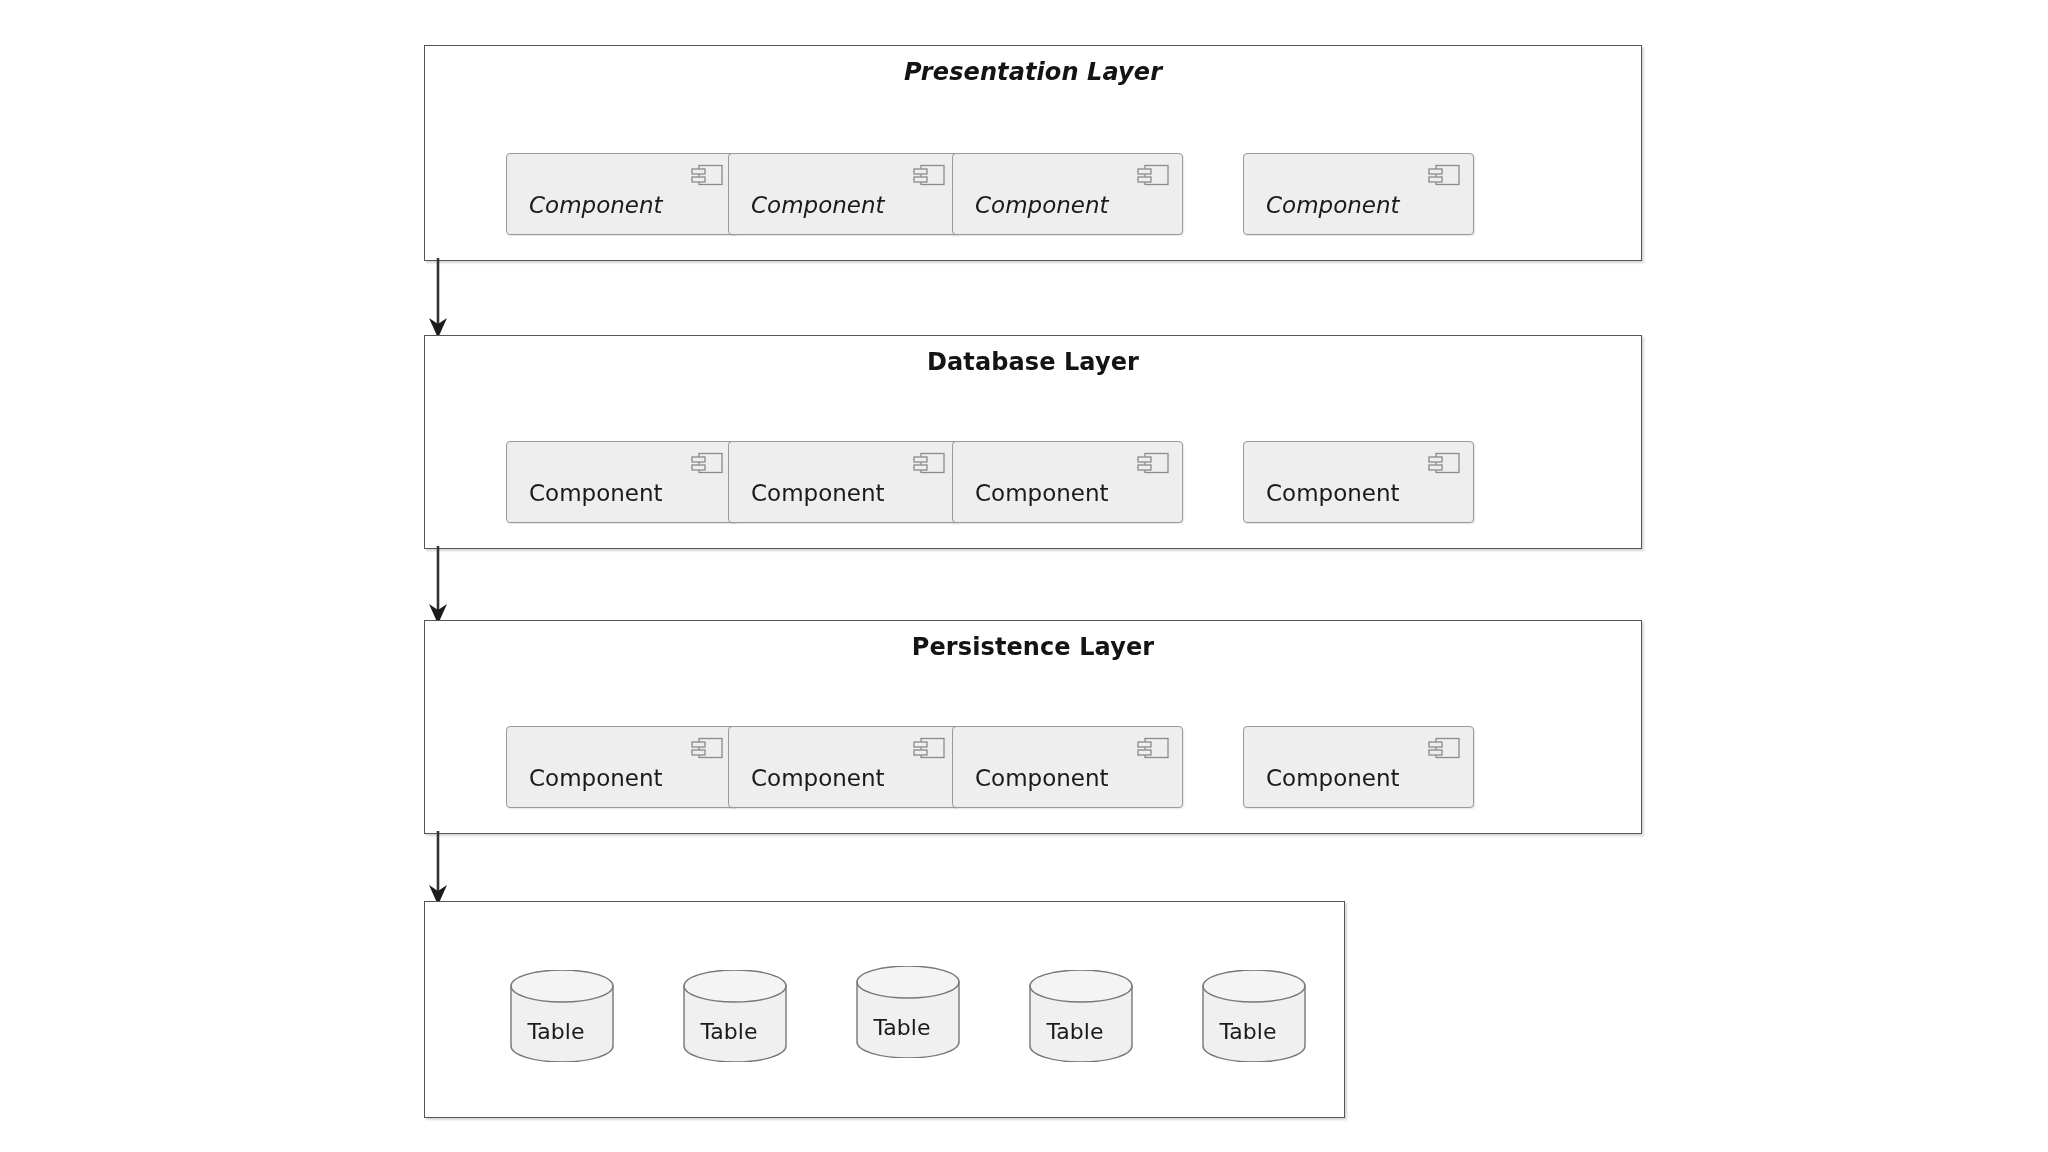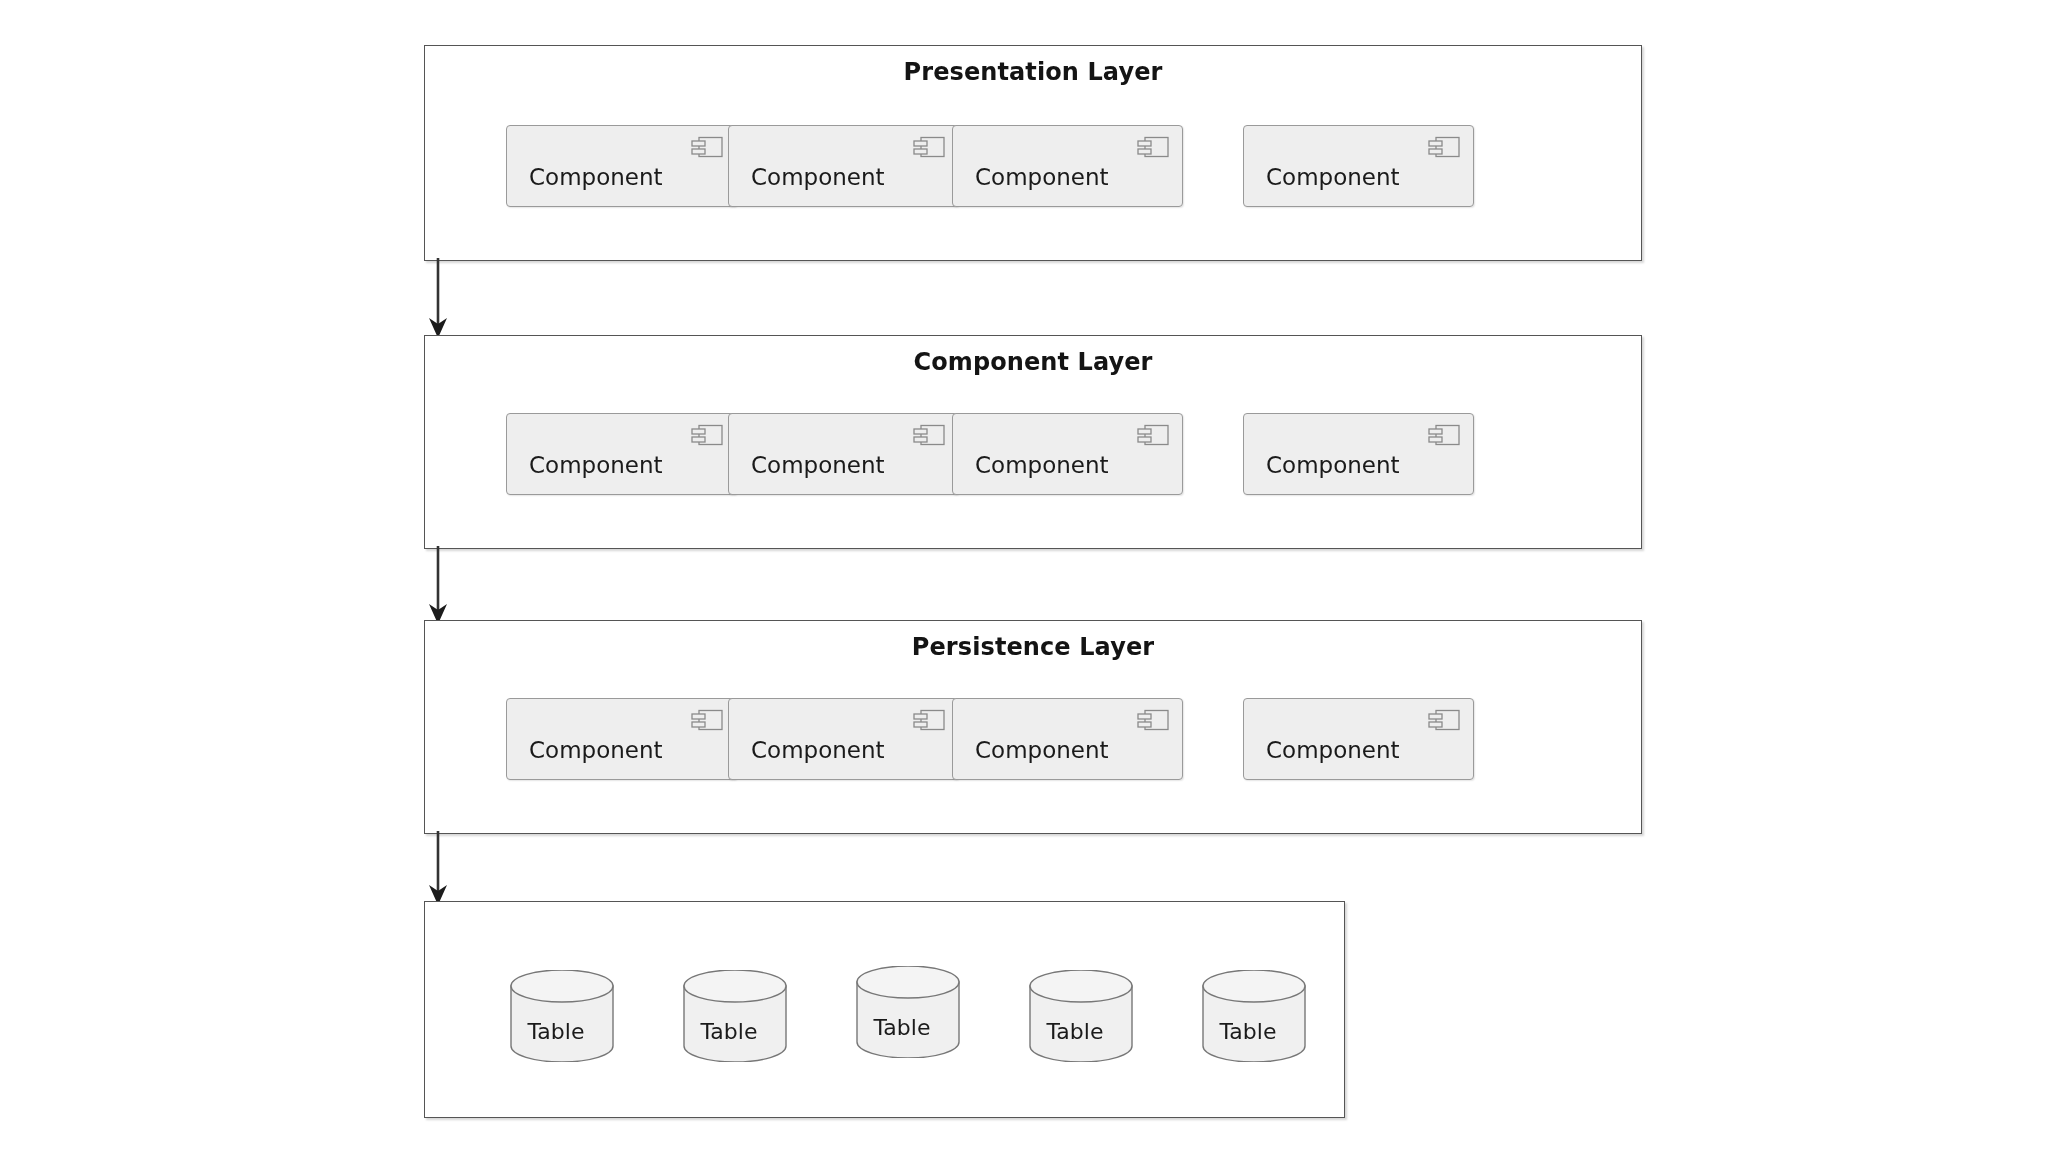--- a/index.html
+++ b/index.html
@@ -38,20 +38,21 @@
   }
 
   
   .component {
     position: absolute;
     background: #eeeeee;
     border: 1.4px solid #9a9a9a;
     border-radius: 4px;
     box-sizing: border-box;
     box-shadow: 1px 1px 1.5px rgba(0,0,0,0.10);
+    margin-top: 28px;
   }
   .component-label {
     position: absolute;
     left: 22px;
     bottom: 16px;
     font-size: 23px;
     color: #1a1a1a;
     white-space: nowrap;
   }
   .uml-icon {
@@ -80,21 +81,21 @@
   
   .arrow {
     position: absolute;
   }
 </style>
 </head>
 <body>
 
 <div id="canvas">
 
-  <div class="layer" style="left:424px; top:45px; width:1218px; height:216px;">
+  <div class="layer" style="left:424px; top:45px; width:1218px; height:216px;font-style:italic;">
     <div class="layer-title" style="top:12px;">Presentation Layer</div>
 
     <div class="component" style="left:81px; top:79px; width:231px; height:82px;">
       <svg class="uml-icon" viewBox="0 0 34 24">
         <rect x="9" y="2.5" width="23" height="19" fill="#eeeeee" stroke="#8a8a8a" stroke-width="1.3"></rect>
         <rect x="2" y="6" width="13" height="5" fill="#eeeeee" stroke="#8a8a8a" stroke-width="1.3"></rect>
         <rect x="2" y="14" width="13" height="5" fill="#eeeeee" stroke="#8a8a8a" stroke-width="1.3"></rect>
       </svg>
       <div class="component-label">Component</div>
     </div>
@@ -126,21 +127,21 @@
       <div class="component-label">Component</div>
     </div>
   </div>
 
   <svg class="arrow" style="left:424px; top:258px; width:40px; height:82px;" viewBox="0 0 40 82">
     <line x1="14" y1="0" x2="14" y2="66" stroke="#333333" stroke-width="2.6"></line>
     <polygon points="14,80 5,60 14,66 23,60" fill="#1c1c1c"></polygon>
   </svg>
 
   <div class="layer" style="left:424px; top:335px; width:1218px; height:214px;">
-    <div class="layer-title" style="top:12px;">Component Layer</div>
+    <div class="layer-title" style="top:12px;">Database Layer</div>
 
     <div class="component" style="left:81px; top:77px; width:231px; height:82px;">
       <svg class="uml-icon" viewBox="0 0 34 24">
         <rect x="9" y="2.5" width="23" height="19" fill="#eeeeee" stroke="#8a8a8a" stroke-width="1.3"></rect>
         <rect x="2" y="6" width="13" height="5" fill="#eeeeee" stroke="#8a8a8a" stroke-width="1.3"></rect>
         <rect x="2" y="14" width="13" height="5" fill="#eeeeee" stroke="#8a8a8a" stroke-width="1.3"></rect>
       </svg>
       <div class="component-label">Component</div>
     </div>
 

